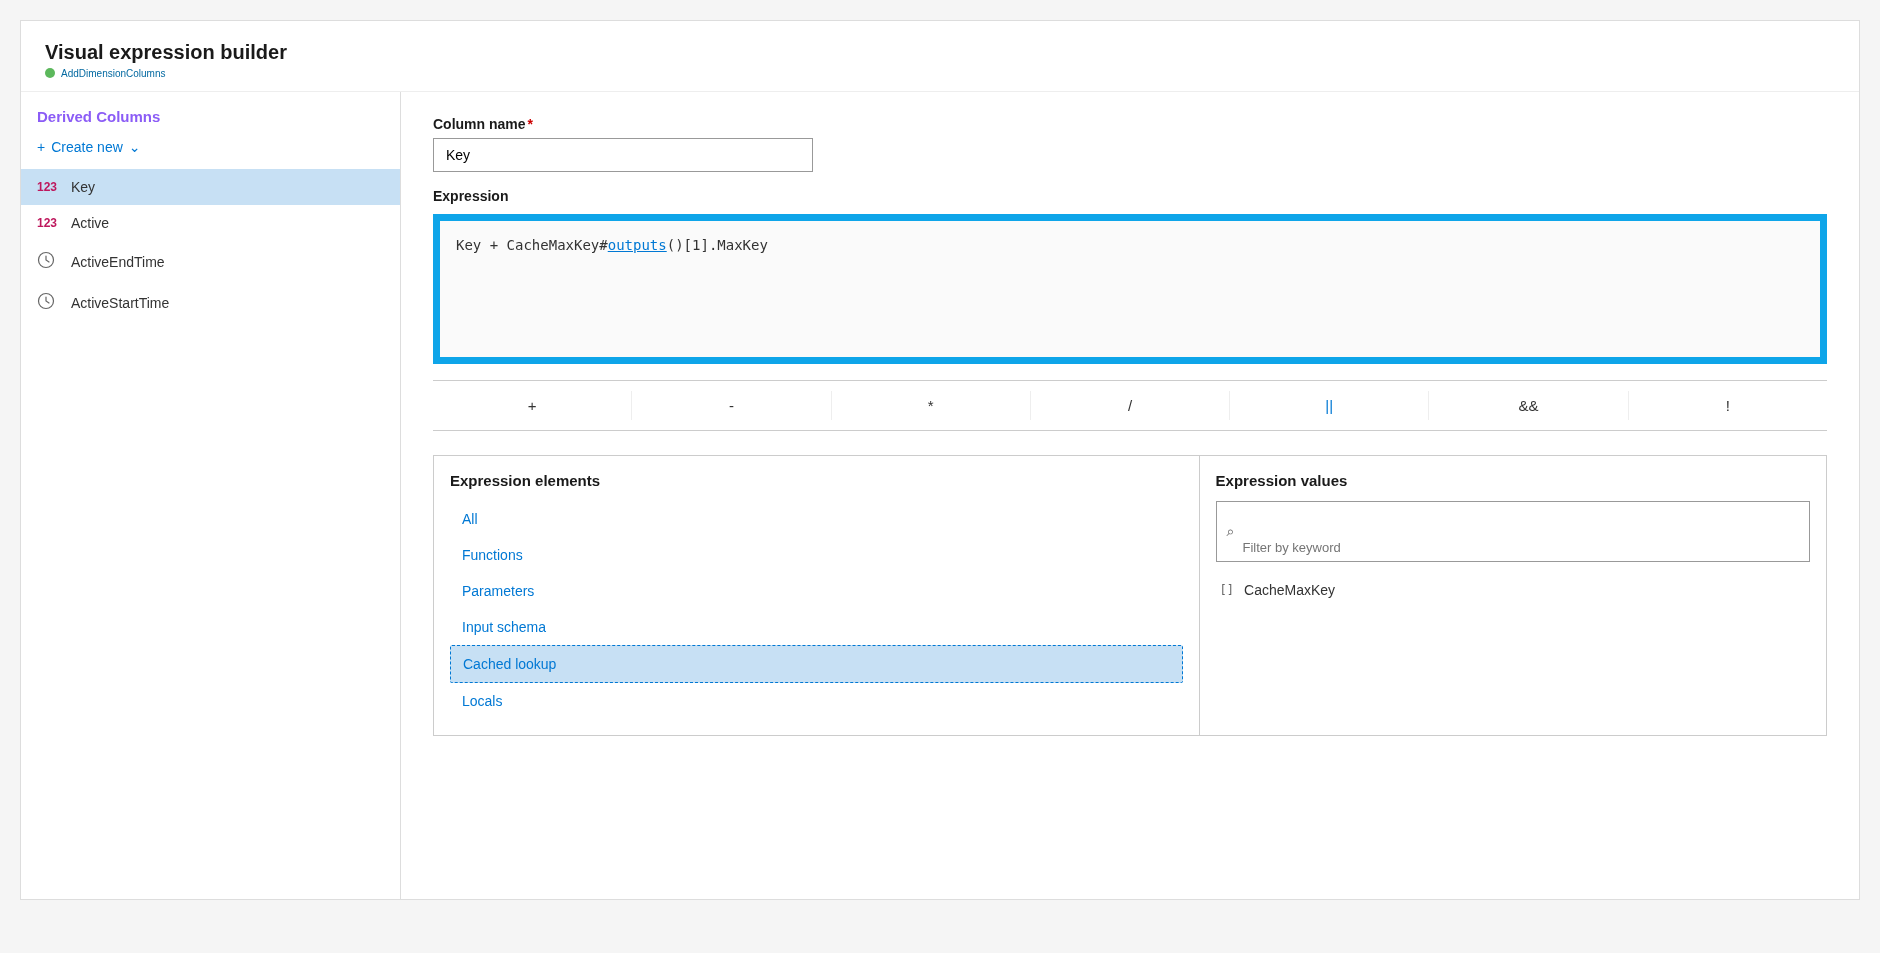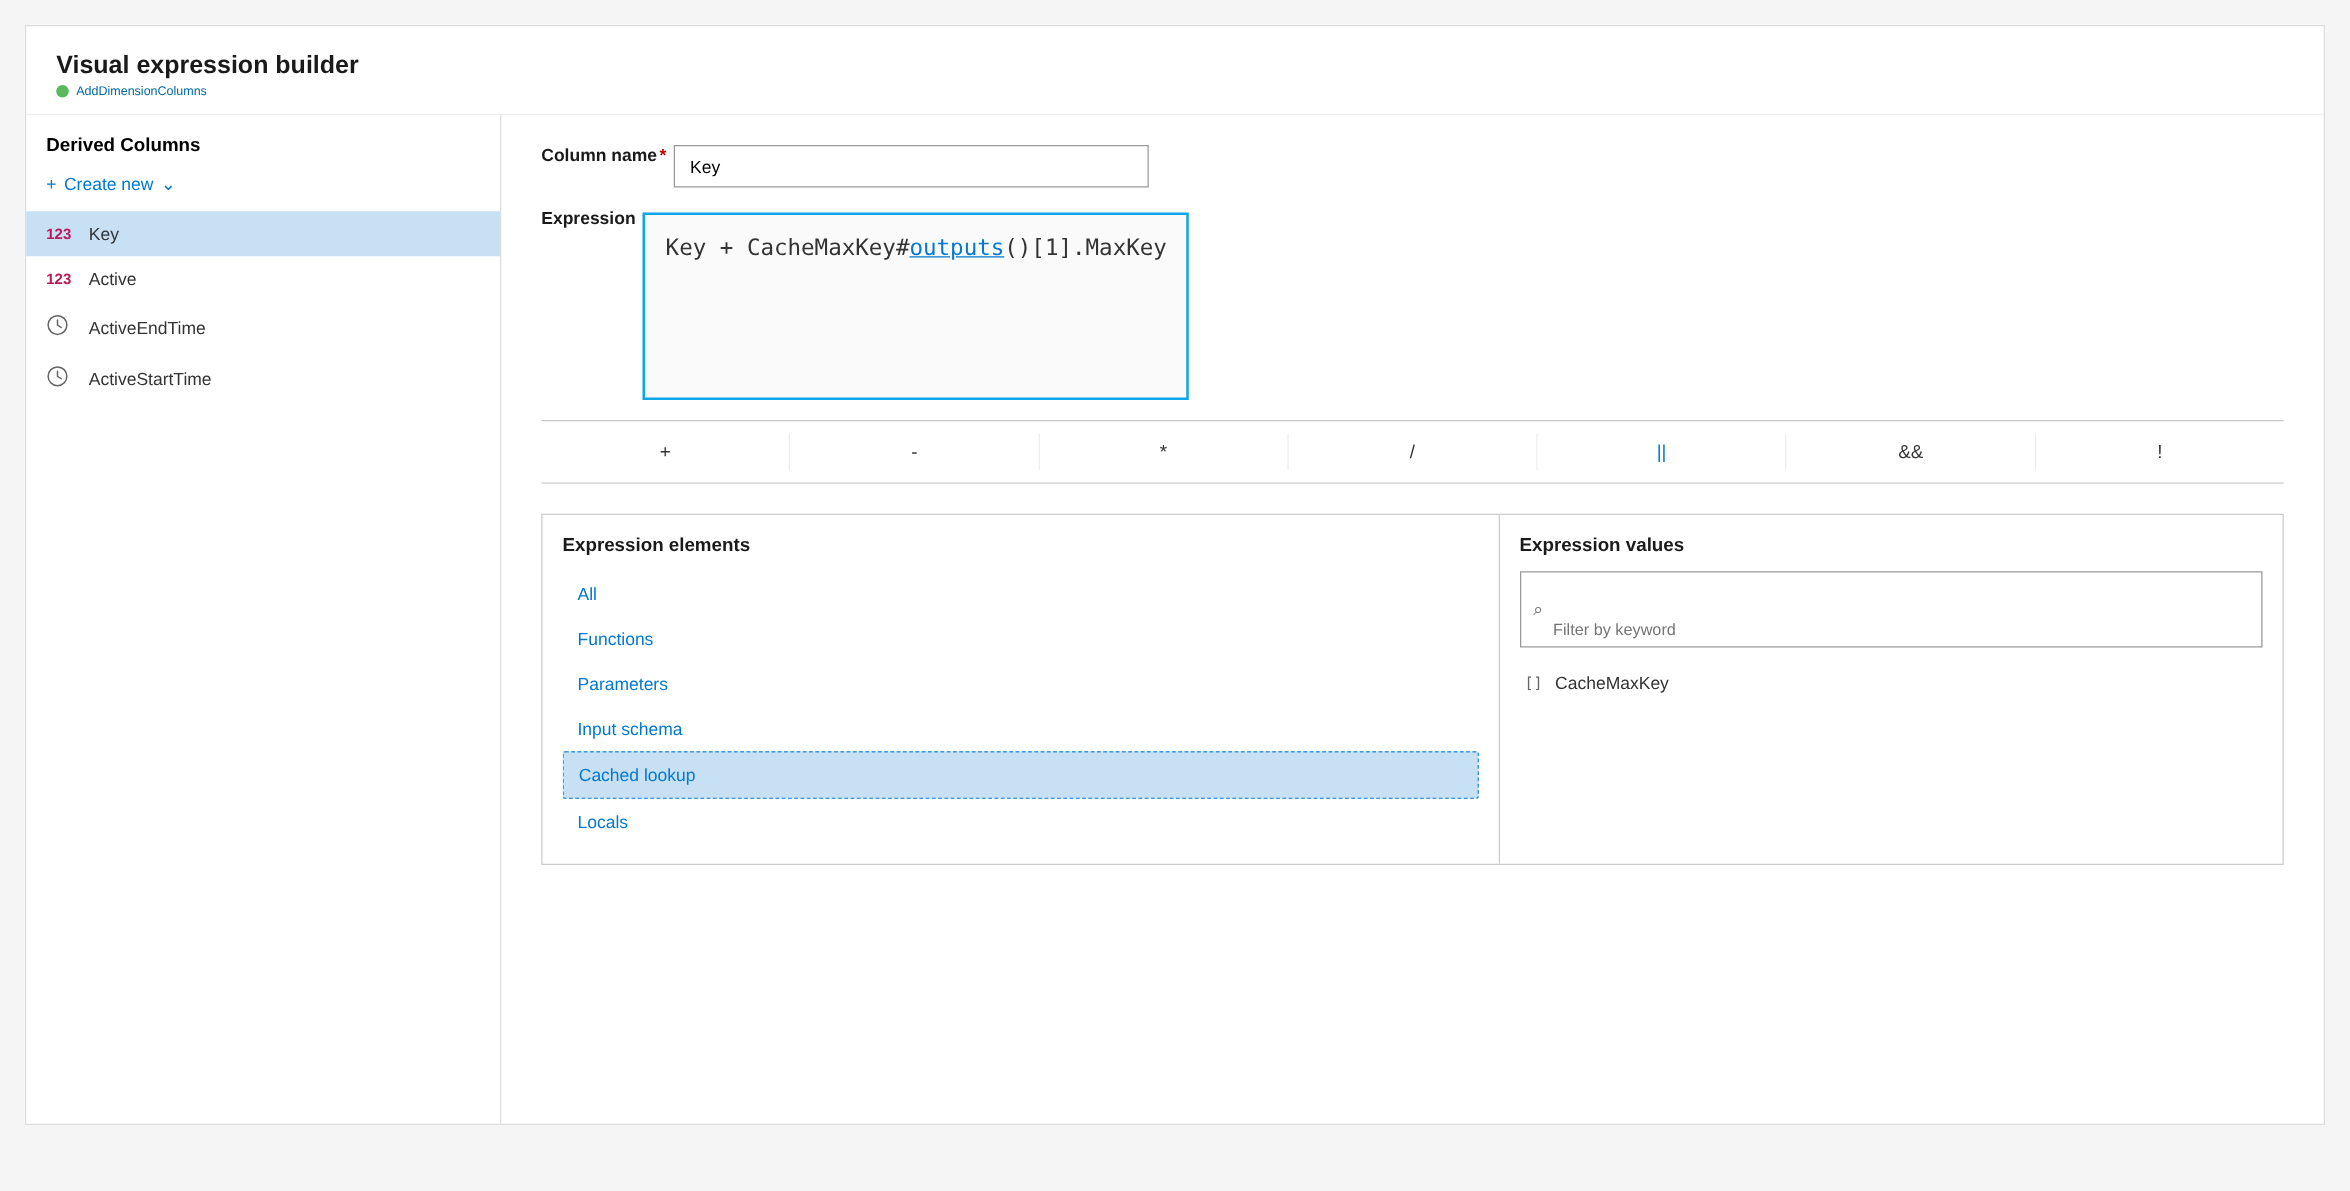--- a/index.html
+++ b/index.html
@@ -48,21 +48,21 @@
     .sidebar {
       width: 380px;
       border-right: 1px solid #ddd;
       padding: 16px 0;
       flex-shrink: 0;
     }
     .sidebar-section-title {
       font-size: 15px;
       font-weight: 600;
       padding: 0 16px 8px;
-      color: #000000;
+      color: #8b5cf6;
     }
     .create-new-btn {
       display: flex;
       align-items: center;
       gap: 6px;
       padding: 6px 16px;
       color: #0078d4;
       cursor: pointer;
       font-size: 14px;
       margin-bottom: 8px;
@@ -87,45 +87,45 @@
     }
     .content {
       flex: 1;
       padding: 24px 32px;
       display: flex;
       flex-direction: column;
       gap: 16px;
     }
     .field-group {
       display: flex;
-      flex-direction: row;
+      flex-direction: column;
       gap: 6px;
     }
     .field-label {
       font-size: 14px;
       font-weight: 600;
       color: #1a1a1a;
     }
     .required {
       color: #c00;
       margin-left: 2px;
     }
     .text-input {
       border: 1px solid #999;
       padding: 8px 12px;
       font-size: 14px;
       width: 380px;
       outline: none;
     }
     .expression-box {
-      border: 2px solid #0ea5e9;
+      border: 7px solid #0ea5e9;
       min-height: 150px;
       padding: 16px;
       font-family: 'Consolas', monospace;
-      font-size: 18px;
+      font-size: 14px;
       background: #fafafa;
       color: #333;
       margin-top: 4px;
     }
     .expression-text {
       font-family: 'Consolas', monospace;
     }
     .outputs-link {
       color: #0078d4;
       text-decoration: underline;

